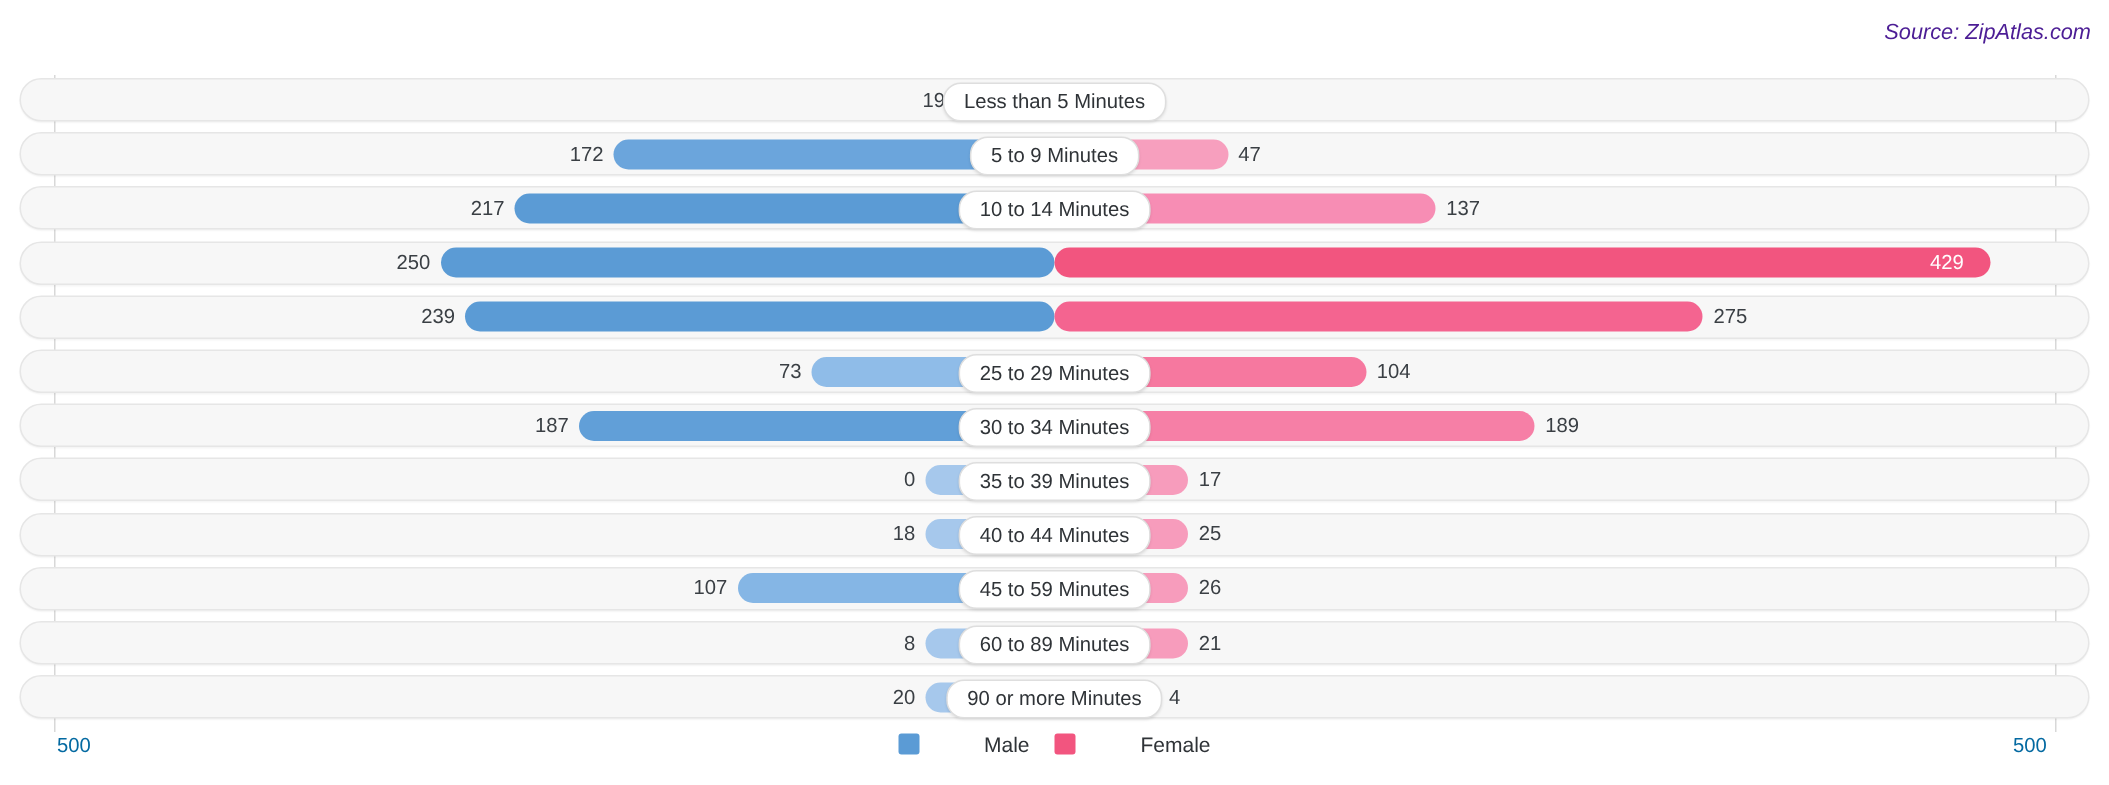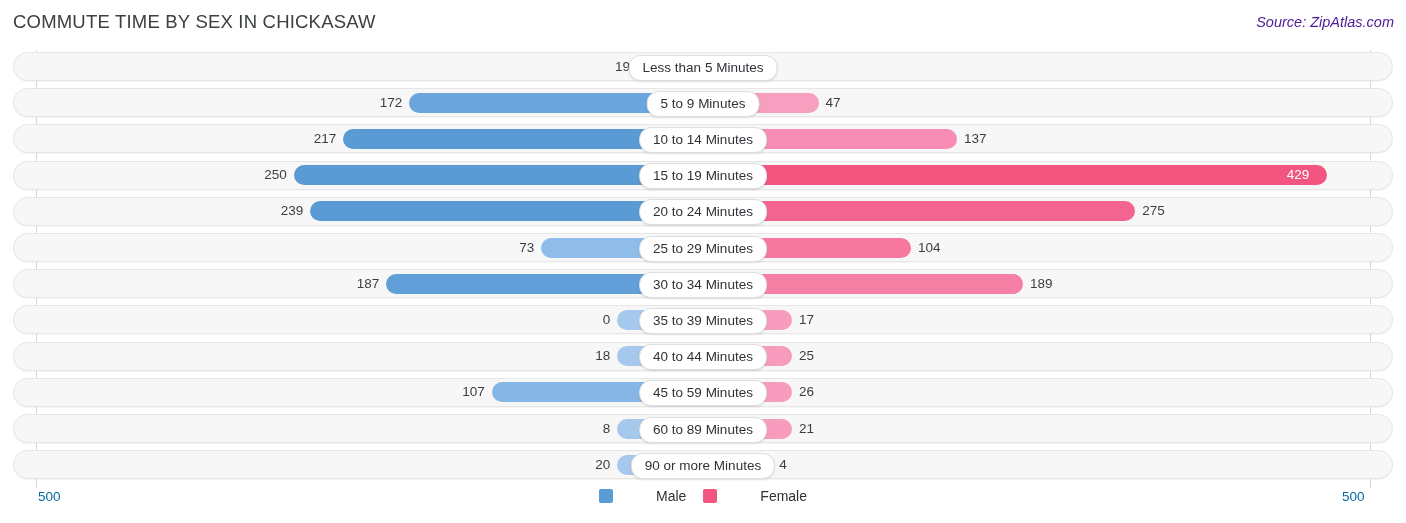--- a/index.html
+++ b/index.html
@@ -98,21 +98,20 @@
   }
   .legend-item{display:flex;align-items:center;gap:7px;}
   .swatch{width:14px;height:14px;border-radius:2px;display:block;}
   .legend-label{font-size:14px;color:#2f3337;white-space:nowrap;margin-left:36px;}
 </style>
 </head>
 <body>
 
 <div id="chart-root">
 
-  <div class="title">COMMUTE TIME BY SEX IN CHICKASAW</div>
   <div class="source">Source: ZipAtlas.com</div>
 
   <div class="plot" id="plot">
     <div class="axis-line axis-left"></div>
     <div class="axis-line axis-right"></div>
   <div class="row" style="top: 2px;">
         <div class="track"></div>
         <div class="bars">
           <div class="bar bar-left" style="width: 66px; background: rgb(166, 200, 236);"></div>
           <div class="bar bar-right" style="width: 49.5px; background: rgb(248, 169, 196);"></div>
@@ -141,31 +140,29 @@
           <div class="cat">10 to 14 Minutes</div>
         </div>
       </div>
       <div class="row" style="top: 110.6px;">
         <div class="track"></div>
         <div class="bars">
           <div class="bar bar-left" style="width: 409.2px; background: rgb(91, 155, 213);"></div>
           <div class="bar bar-right" style="width: 623.7px; background: rgb(242, 85, 127);"></div>
           <div class="val val-left" style="right: calc(50% + 416.2px);">250</div>
           <div class="val val-right val-inside" style="left: calc(50% + 583.7px);">429</div>
-          <div class="cat">15 to 19 Minutes</div>
         </div>
       </div>
       <div class="row" style="top: 146.8px;">
         <div class="track"></div>
         <div class="bars">
           <div class="bar bar-left" style="width: 392.7px; background: rgb(91, 155, 213);"></div>
           <div class="bar bar-right" style="width: 432.3px; background: rgb(244, 100, 144);"></div>
           <div class="val val-left" style="right: calc(50% + 399.7px);">239</div>
           <div class="val val-right" style="left: calc(50% + 439.3px); text-align: right;">275</div>
-          <div class="cat">20 to 24 Minutes</div>
         </div>
       </div>
       <div class="row" style="top: 183px;">
         <div class="track"></div>
         <div class="bars">
           <div class="bar bar-left" style="width: 161.7px; background: rgb(143, 188, 232);"></div>
           <div class="bar bar-right" style="width: 207.9px; background: rgb(246, 120, 159);"></div>
           <div class="val val-left" style="right: calc(50% + 168.7px);">73</div>
           <div class="val val-right" style="left: calc(50% + 214.9px);">104</div>
           <div class="cat">25 to 29 Minutes</div>

